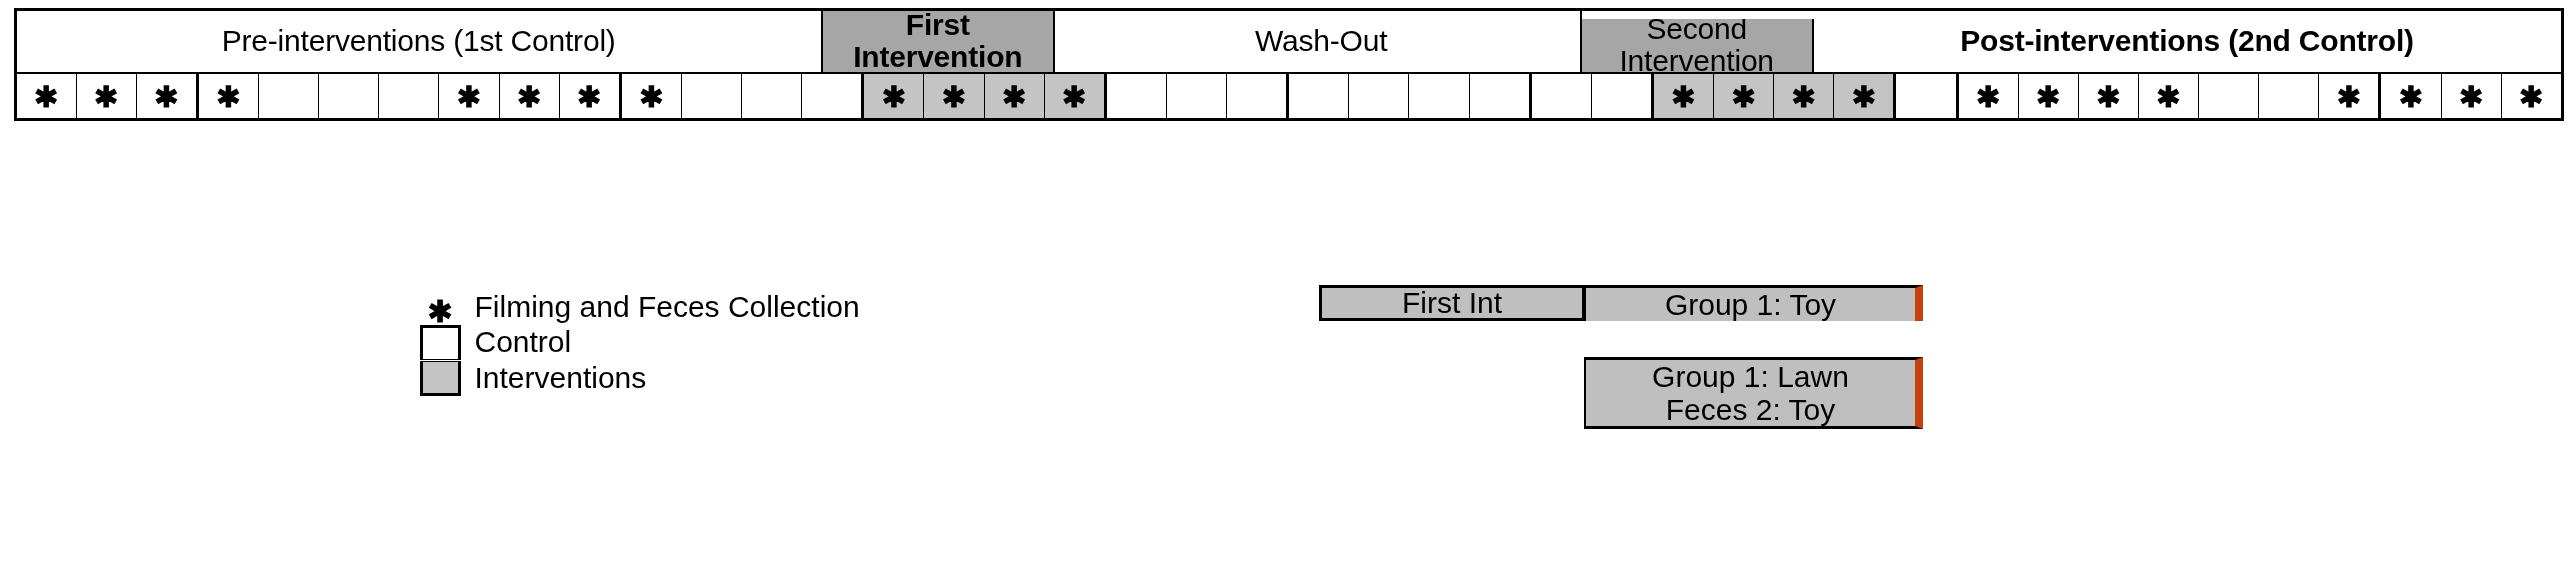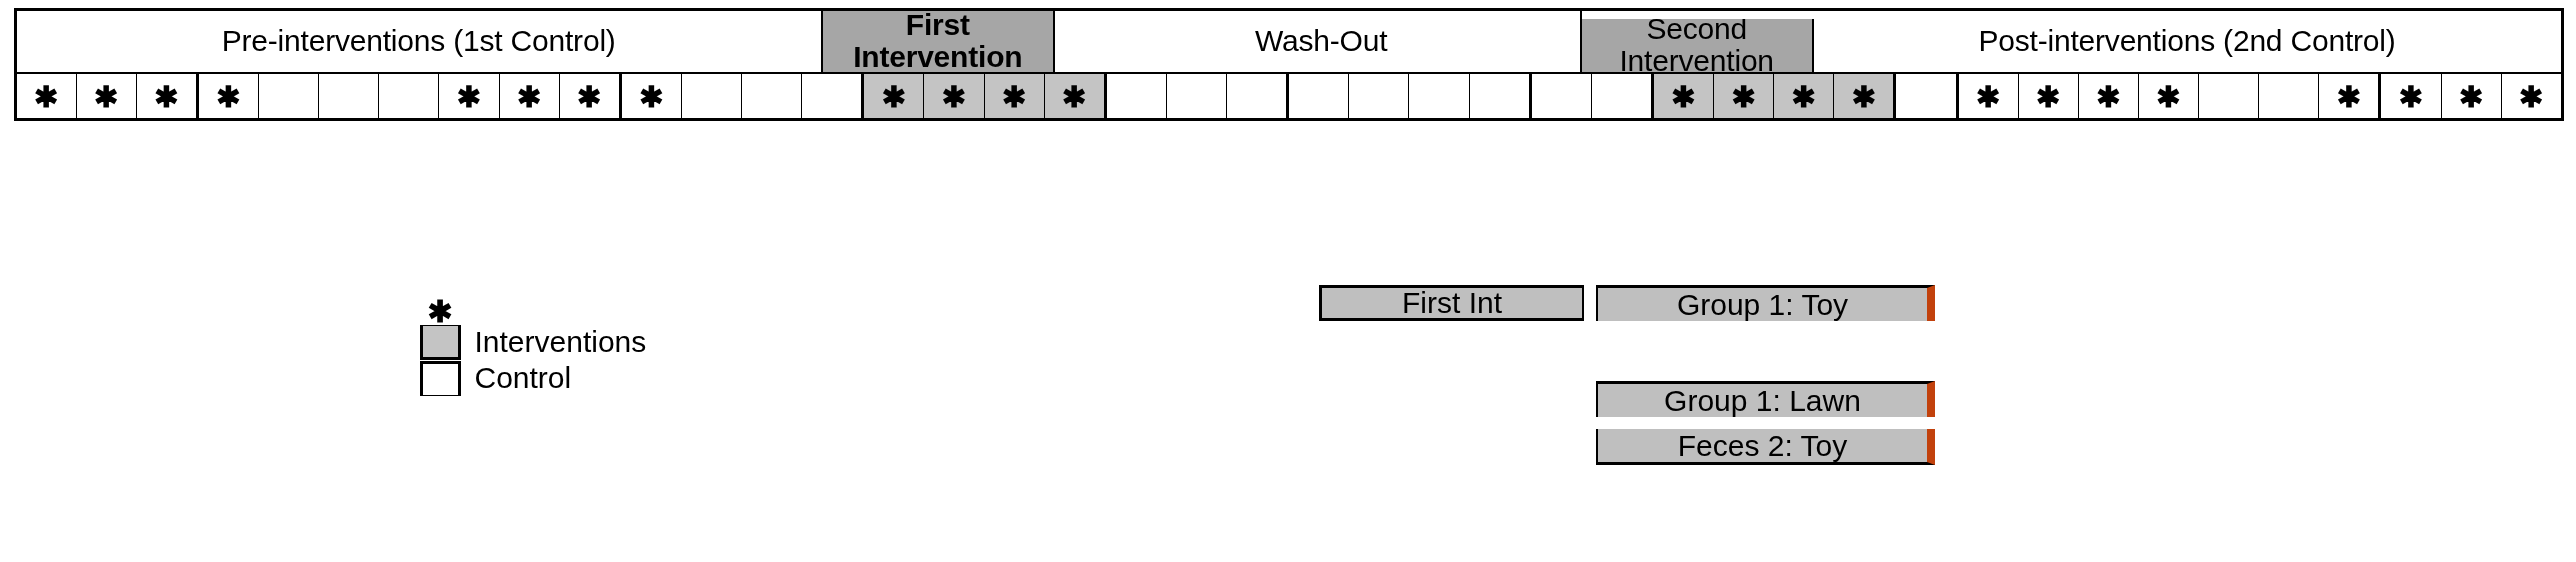--- a/index.html
+++ b/index.html
@@ -46,21 +46,21 @@
     justify-content: center;
     text-align: center;
     box-sizing: border-box;
     border-right: 2.3px solid #000;
     font-size: 30px;
     line-height: 1.08;
     letter-spacing: -0.2px;
     overflow: hidden;
     white-space: pre-line;
   }
-  .phase-cell:last-child { border-right: none; }
+  .phase-cell:last-child { border-right: none; font-weight: bold; }
   .phase-cell.control { background: #ffffff; }
   .phase-cell.intervention { background: #a6a6a6; }
 
   .week-row {
     display: flex;
     height: 47px;
     box-sizing: border-box;
     border-left: 3px solid #000;
     border-right: 3px solid #000;
     border-bottom: 3px solid #000;
@@ -132,21 +132,20 @@
   
   .groups {
     position: absolute;
     left: 1319px;
     top: 285px;
   }
   .groups-grid {
     display: grid;
     grid-template-columns: 265px 339px;
     grid-template-rows: 36px 36px 36px 36px;
-    gap: 12px;
   }
   .g-cell {
     background: #bfbfbf;
     display: flex;
     align-items: center;
     justify-content: center;
     font-size: 30px;
     line-height: 1;
     box-sizing: border-box;
     white-space: nowrap;
@@ -286,32 +285,33 @@
           <span class="star">✱</span>
         </div>
       </div>
   </div>
 
   <div class="legend">
       <div class="legend-row">
         <div class="legend-swatch-wrap">
           <span class="legend-star">✱</span>
         </div>
+        <div class="legend-label">Filming and Feces Collection</div>
+      </div>
+      <div class="legend-row">
+        <div class="legend-swatch-wrap">
+          <div class="legend-box control"></div>
+        </div>
+        <div class="legend-label">Control</div>
       </div>
       <div class="legend-row">
         <div class="legend-swatch-wrap">
           <div class="legend-box intervention"></div>
         </div>
         <div class="legend-label">Interventions</div>
-      </div>
-      <div class="legend-row">
-        <div class="legend-swatch-wrap">
-          <div class="legend-box control"></div>
-        </div>
-        <div class="legend-label">Control</div>
       </div>
     </div>
 
   <div class="groups">
     <div class="groups-grid">
       <div class="g-cell g-label-first">First Int</div>
       <div class="g-cell g-val g-v1">Group 1: Toy</div>
       <div class="g-cell g-blank-first"></div>
       <div class="g-cell g-val g-v3">Group 1: Lawn</div>
       <div class="g-cell g-blank-second"></div>

